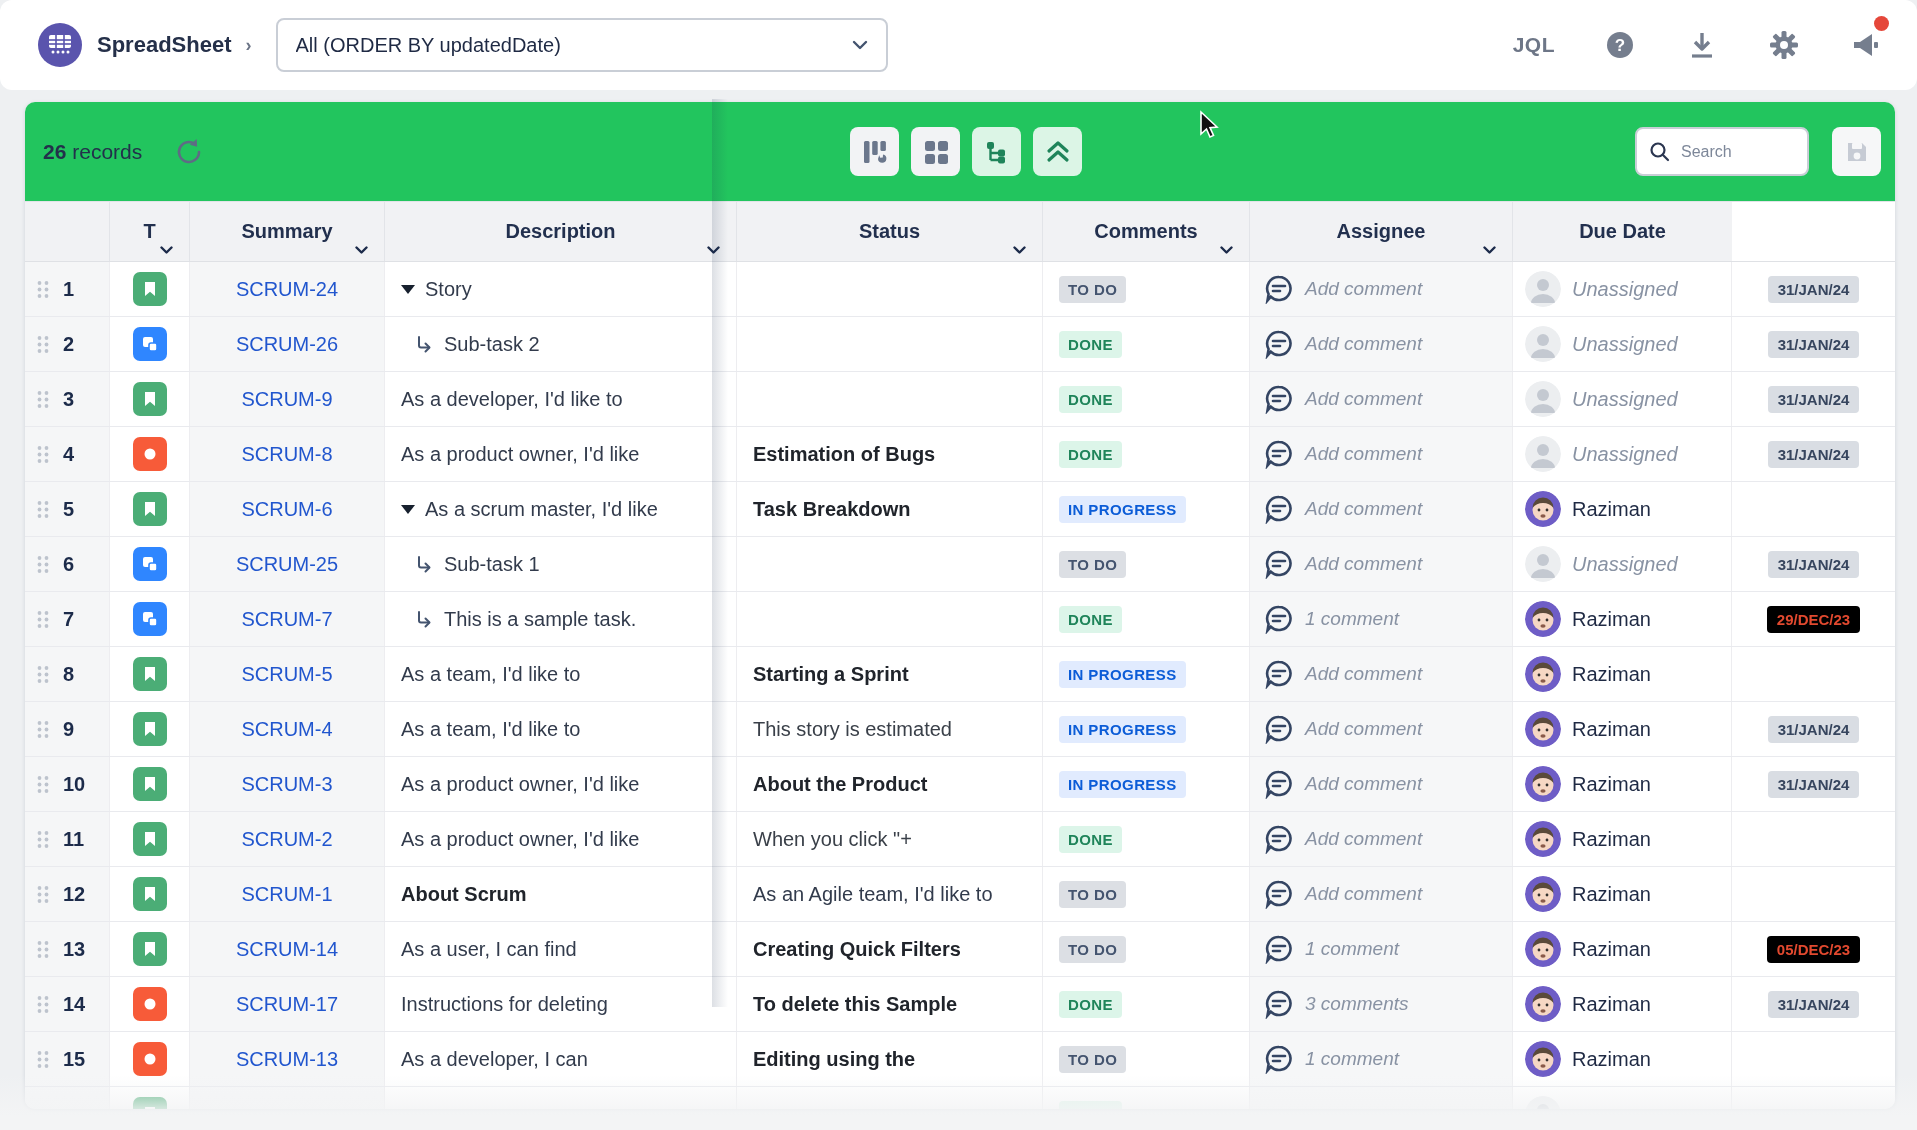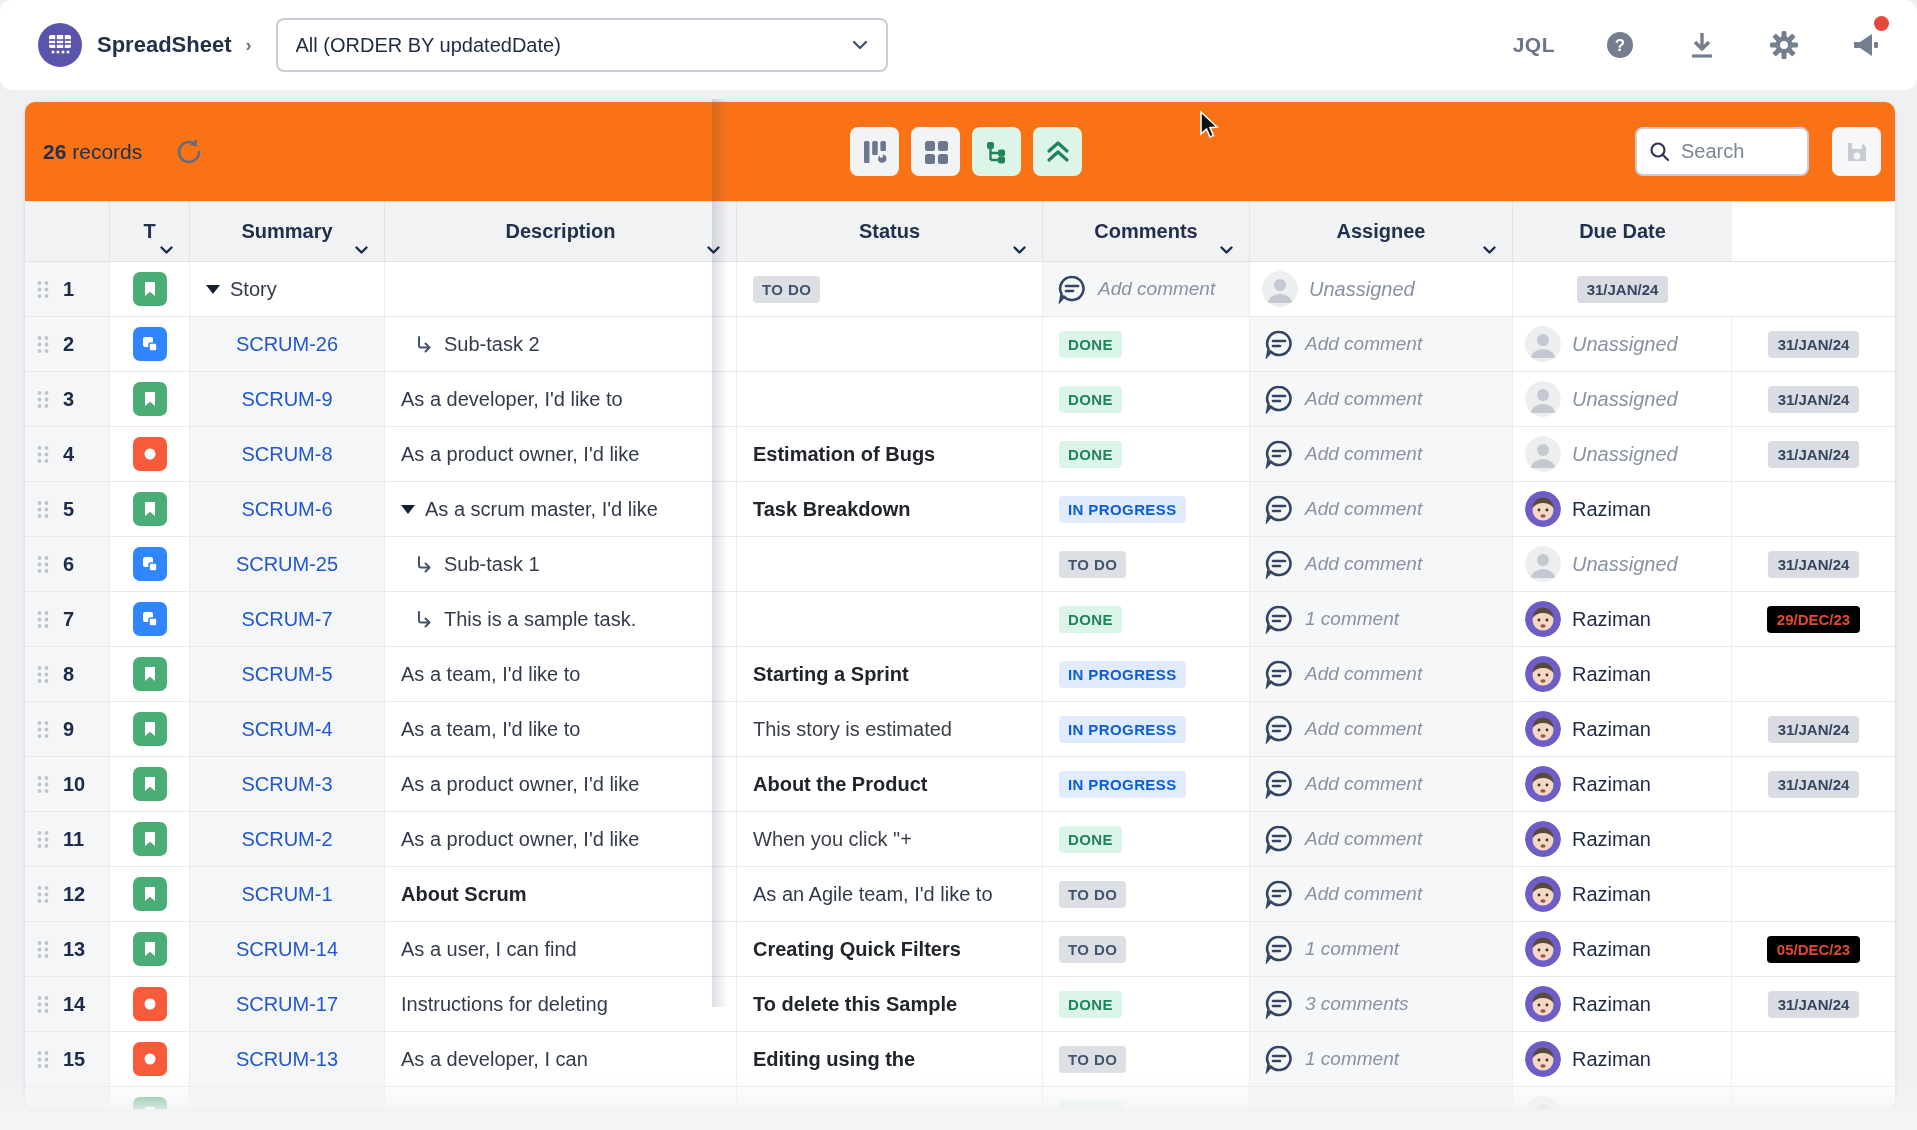--- a/index.html
+++ b/index.html
@@ -23,34 +23,34 @@
     align-items:center; justify-content:center; cursor:pointer; }
   .red-dot { position:absolute; right:-6px; top:-12px; width:15px; height:15px;
     border-radius:50%; background:#e5473a; }
 
   
   .card { position:absolute; left:25px; top:102px; width:1870px; height:1007px;
     background:#ffffff; border-radius:10px; box-shadow:0 1px 4px rgba(9,30,66,.13);
     overflow:hidden; }
 
   
-  .toolbar { position:relative; height:99px; display:flex; align-items:center; background:#f97316; }
+  .toolbar { position:relative; height:99px; display:flex; align-items:center; background:#22c55e; }
   .records { margin-left:18px; font-size:21px; color:#23304b; }
   .records b { font-weight:700; }
   .refresh-btn { margin-left:30px; width:34px; height:34px; display:flex;
     align-items:center; justify-content:center; cursor:pointer; }
   .view-group { position:absolute; left:825px; top:25px; display:flex; gap:12px; }
   .view-btn { width:49px; height:49px; border-radius:8px; background:#f2f3f5;
     display:flex; align-items:center; justify-content:center; cursor:pointer; }
   .view-btn.active { background:#dcf5e6; }
   .search-wrap { position:absolute; left:1610px; top:25px; width:174px; height:49px;
     border:2px solid #c9ced6; border-radius:8px; background:#fff;
     display:flex; align-items:center; padding:0 12px; }
   .search-wrap input { border:none; outline:none; width:110px; margin-left:10px;
-    font-size:20px; color:#2b3650; font-family:inherit; background:transparent; }
+    font-size:16px; color:#2b3650; font-family:inherit; background:transparent; }
   .search-wrap input::placeholder { color:#7d8799; }
   .save-btn { position:absolute; left:1807px; top:25px; width:49px; height:49px;
     border-radius:8px; background:#f6f7f8; display:flex; align-items:center;
     justify-content:center; cursor:pointer; }
 
   
   .grid-row { display:grid; grid-template-columns:85px 80px 195px 352px 306px 207px 263px 219px 163px; }
   .thead { height:61px; border-top:1px solid #e2e4e8; border-bottom:1px solid #dfe1e5; }
   .th { position:relative; background:#f1f2f4; border-right:1px solid #e2e4e8;
     display:flex; align-items:center; justify-content:center;
@@ -311,20 +311,23 @@
           </span>
           <span class="rownum">1</span>
         </div>
         <div class="td c1">
           <span class="type-badge type-story">
             <svg width="18" height="18" viewBox="0 0 18 18">
               <path d="M4 2 h10 v14 l-5 -4.2 -5 4.2 z" fill="#ffffff"></path>
             </svg>
           </span>
         </div>
+        <div class="td c2">
+          <a class="key-link">SCRUM-24</a>
+        </div>
         <div class="td c3">
           <span class="caret-down"></span>
           <span>Story</span>
         </div>
         <div class="td c4">
           <span></span>
         </div>
         <div class="td c5">
           <span class="badge st-todo">TO DO</span>
         </div>

